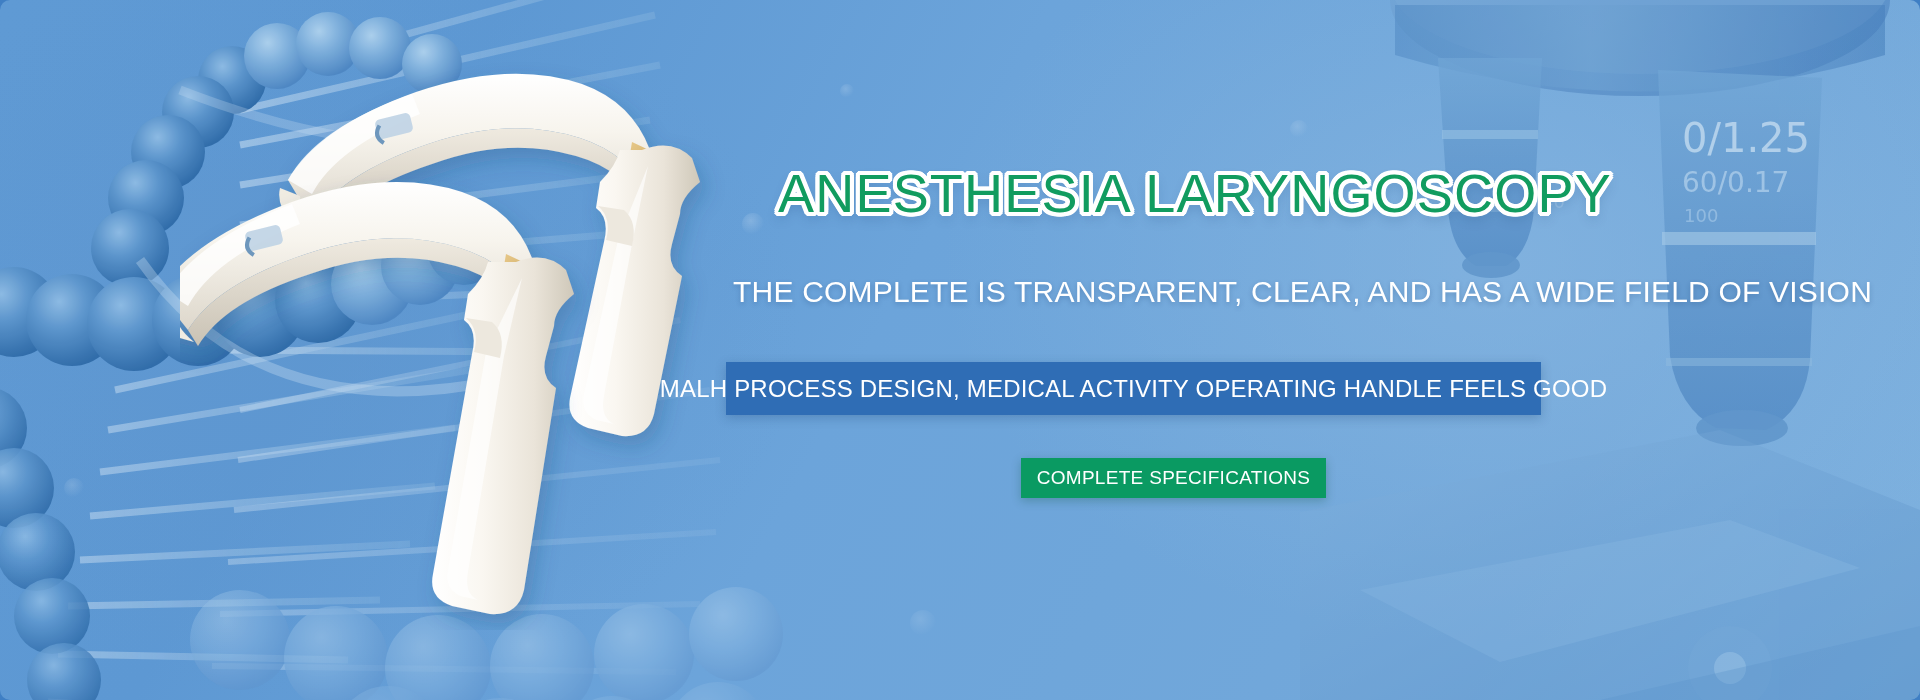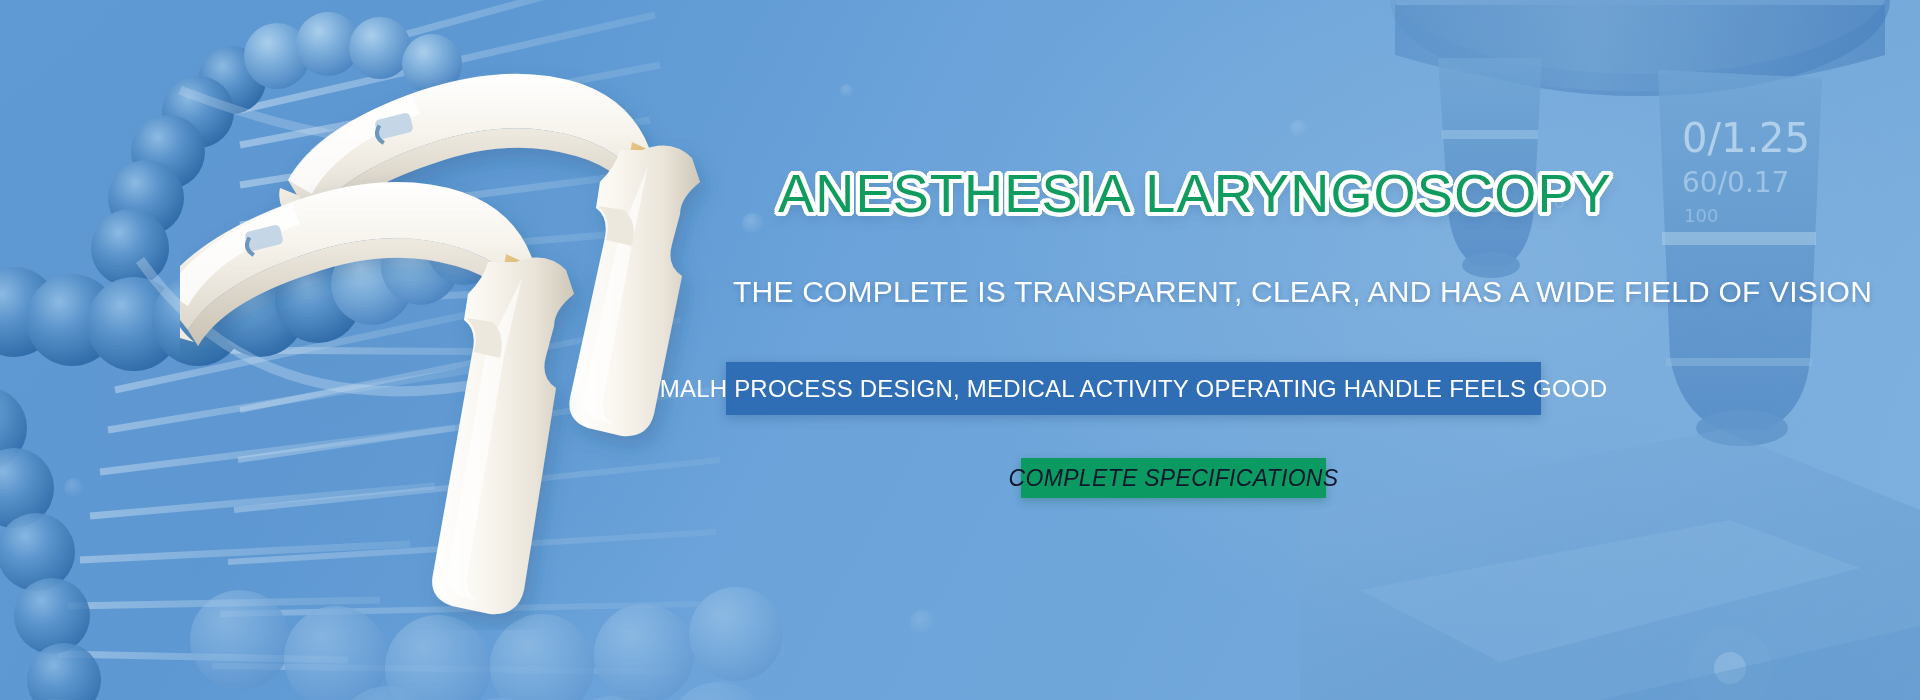--- a/index.html
+++ b/index.html
@@ -8,20 +8,21 @@
   body { font-family:"Liberation Sans", sans-serif; }
 
   .banner{
     position:relative;
     width:1920px; height:700px;
     overflow:hidden;
     background:
       radial-gradient(ellipse 900px 620px at 1500px 260px, rgba(140,185,226,.55) 0%, rgba(140,185,226,0) 62%),
       radial-gradient(ellipse 760px 560px at 300px 330px, rgba(96,150,206,.55) 0%, rgba(96,150,206,0) 66%),
       linear-gradient(118deg, #5f9ad4 0%, #5d98d3 22%, #6ca4da 46%, #6fa6da 62%, #73a8da 80%, #7fb2df 100%);
+    border-radius: 10px;
   }
 
   
   .bg-layer{ position:absolute; inset:0; }
   .dna-svg{ position:absolute; left:-60px; top:-40px; width:780px; height:790px; opacity:.95; }
   .dna-svg-2{ position:absolute; left:120px; top:260px; width:700px; height:520px; opacity:.55; }
 
   
   .micro-svg{ position:absolute; right:-30px; top:-40px; width:640px; height:620px; opacity:.85; }
   .micro-base{ position:absolute; right:0px; bottom:-30px; width:620px; height:330px; opacity:.5;}
@@ -69,21 +70,21 @@
   }
 
   .cta{
     position:absolute; left:1021px; top:458px;
     width:305px; height:40px;
     background:#0A9A62;
     display:flex; align-items:center; justify-content:center;
     cursor:pointer;
     box-shadow:0 3px 9px rgba(12,80,55,.28);
   }
-  .cta-text{ font-size:23px; color:#0f172a; letter-spacing:.3px; white-space:nowrap;font-style:italic; }
+  .cta-text{ font-size:19px; color:#ffffff; letter-spacing:.3px; white-space:nowrap; }
 </style>
 </head>
 <body>
 
 <div class="banner">
 
   <div class="bg-layer">
 
     <svg class="micro-svg" viewBox="0 0 640 620">
       <defs>

